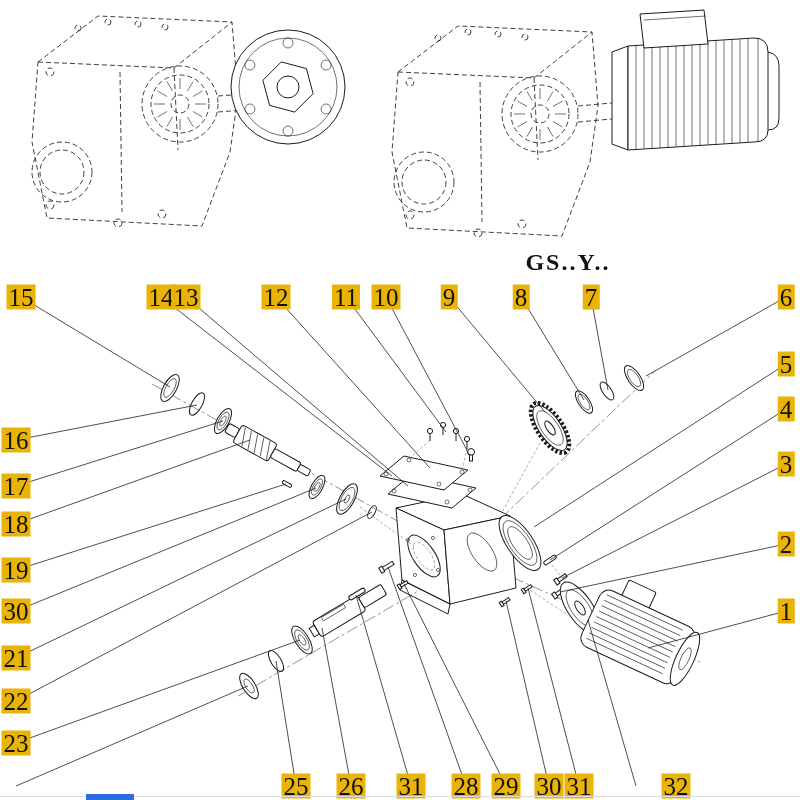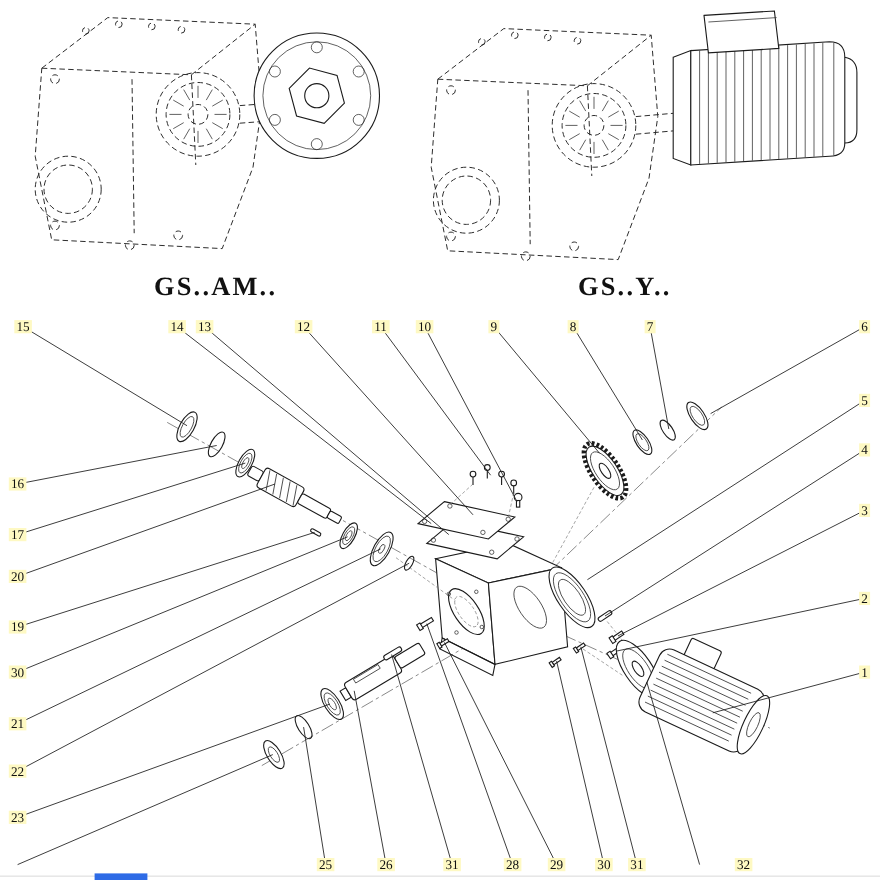--- a/index.html
+++ b/index.html
@@ -3,22 +3,22 @@
 <meta charset="utf-8">
 <style>
   html,body{margin:0;padding:0;background:#fff;}
   .page{position:relative;width:800px;height:800px;background:#ffffff;overflow:hidden;
         font-family:"Liberation Serif", serif;color:#111;}
   #art,#leader-layer{position:absolute;left:0;top:0;width:800px;height:800px;}
   #leader-layer{pointer-events:none;}
   #leader-layer line{stroke:#222;stroke-width:0.8;}
   .variant-label{position:absolute;transform:translate(-50%,-50%);font-weight:bold;
         font-size:24px;letter-spacing:2px;white-space:nowrap;}
-  .callout-num{position:absolute;transform:translate(-50%,-50%);font-size:12px;
-        line-height:1;background:#fef9c3;padding:0 2px;}
+  .callout-num{position:absolute;transform:translate(-50%,-50%);font-size:25px;
+        line-height:1;background:#eab308;padding:0 2px;}
   .bottom-line{position:absolute;left:0;top:796px;width:800px;height:1px;background:#ddd;}
   .blue-sliver{position:absolute;left:86px;top:794px;width:48px;height:6px;background:#2e6be6;}
   
   .dash{fill:none;stroke:#2b2b2b;stroke-width:0.9;stroke-dasharray:5 3;}
   .solid{fill:none;stroke:#1b1b1b;stroke-width:1;}
   .solidthin{fill:none;stroke:#333;stroke-width:0.7;}
   .wfill{fill:#fff;stroke:#1b1b1b;stroke-width:1;}
   .axis{fill:none;stroke:#666;stroke-width:0.7;stroke-dasharray:12 3 3 3;}
   .cdash{fill:none;stroke:#777;stroke-width:0.6;stroke-dasharray:3 2;}
   .teeth{fill:none;stroke:#1b1b1b;stroke-width:4;stroke-dasharray:2.5 2;}
@@ -307,35 +307,34 @@
       <div class="callout-num" style="left: 521px; top: 297px;">8</div>
       <div class="callout-num" style="left: 591px; top: 297px;">7</div>
       <div class="callout-num" style="left: 786px; top: 297px;">6</div>
       <div class="callout-num" style="left: 786px; top: 364px;">5</div>
       <div class="callout-num" style="left: 786px; top: 409px;">4</div>
       <div class="callout-num" style="left: 786px; top: 464px;">3</div>
       <div class="callout-num" style="left: 786px; top: 544px;">2</div>
       <div class="callout-num" style="left: 786px; top: 611px;">1</div>
       <div class="callout-num" style="left: 16px; top: 440px;">16</div>
       <div class="callout-num" style="left: 16px; top: 486px;">17</div>
-      <div class="callout-num" style="left: 16px; top: 524px;">20</div>
+      <div class="callout-num" style="left: 16px; top: 524px;">18</div>
       <div class="callout-num" style="left: 16px; top: 570px;">19</div>
       <div class="callout-num" style="left: 16px; top: 611px;">30</div>
       <div class="callout-num" style="left: 16px; top: 658px;">21</div>
       <div class="callout-num" style="left: 16px; top: 701px;">22</div>
       <div class="callout-num" style="left: 16px; top: 743px;">23</div>
       <div class="callout-num" style="left: 16px; top: 816px;">24</div>
       <div class="callout-num" style="left: 296px; top: 786px;">25</div>
       <div class="callout-num" style="left: 351px; top: 786px;">26</div>
       <div class="callout-num" style="left: 411px; top: 786px;">31</div>
       <div class="callout-num" style="left: 466px; top: 786px;">28</div>
       <div class="callout-num" style="left: 506px; top: 786px;">29</div>
       <div class="callout-num" style="left: 549px; top: 786px;">30</div>
       <div class="callout-num" style="left: 579px; top: 786px;">31</div>
       <div class="callout-num" style="left: 636px; top: 786px; margin-left: 40px;">32</div>
     </div>
 
-  <div class="variant-label" style="left:196px;top:262px;">GS..AM..</div>
   <div class="variant-label" style="left:568px;top:262px;">GS..Y..</div>
 
   <div class="bottom-line"></div>
   <div class="blue-sliver" style="background: rgb(46, 107, 230);"></div>
 </div>
 
 </body></html>

